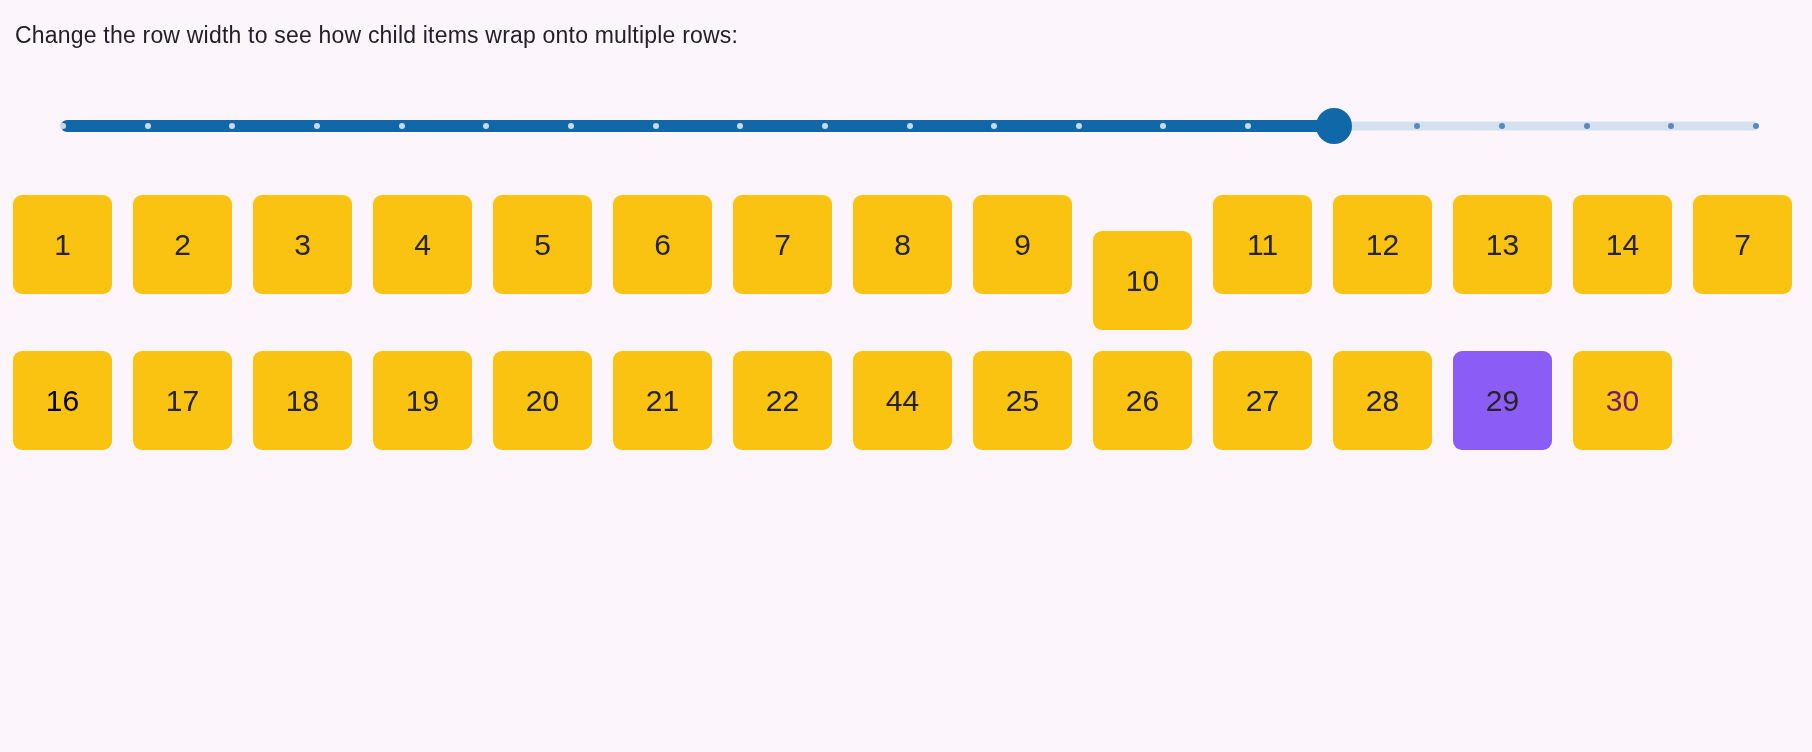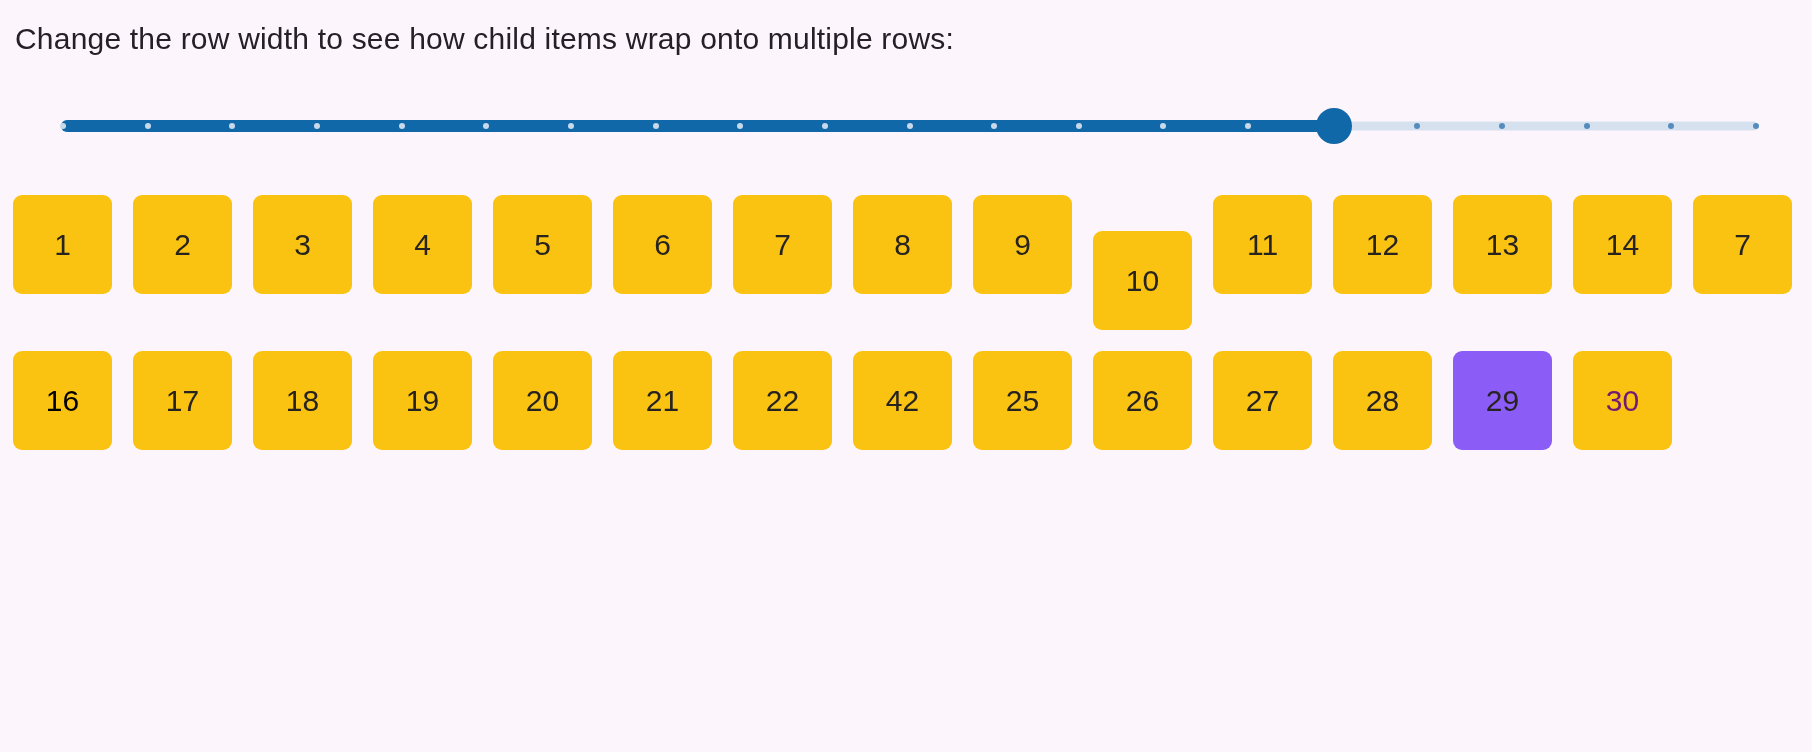--- a/index.html
+++ b/index.html
@@ -6,21 +6,21 @@
   html, body {
     width: 1812px; height: 752px;
     overflow: hidden;
     font-family: "Liberation Sans", "DejaVu Sans", sans-serif;
   }
   body { background: #fdf5fc; position: relative; }
 
   .instruction {
     position: absolute;
     left: 15px; top: 22px;
-    font-size: 30px;
+    font-size: 23px;
     color: #252028;
     letter-spacing: 0.2px;
   }
 
   
   .slider {
     position: absolute;
     left: 61px; top: 108px;
     width: 1697px; height: 36px;
     cursor: pointer;
@@ -129,20 +129,20 @@
     <div class="wrap-item" style="background: rgb(250, 194, 17); color: rgb(39, 35, 32);">13</div>
     <div class="wrap-item" style="background: rgb(250, 194, 17); color: rgb(39, 35, 32);">14</div>
     <div class="wrap-item" style="background: rgb(250, 194, 17); color: rgb(39, 35, 32);">7</div>
     <div class="wrap-item" style="background: rgb(250, 194, 17); color: #000000;">16</div>
     <div class="wrap-item" style="background: rgb(250, 194, 17); color: rgb(39, 35, 32);">17</div>
     <div class="wrap-item" style="background: rgb(250, 194, 17); color: rgb(39, 35, 32);">18</div>
     <div class="wrap-item" style="background: rgb(250, 194, 17); color: rgb(39, 35, 32);">19</div>
     <div class="wrap-item" style="background: rgb(250, 194, 17); color: rgb(39, 35, 32);">20</div>
     <div class="wrap-item" style="background: rgb(250, 194, 17); color: rgb(39, 35, 32);">21</div>
     <div class="wrap-item" style="background: rgb(250, 194, 17); color: rgb(39, 35, 32);">22</div>
-    <div class="wrap-item" style="background: rgb(250, 194, 17); color: rgb(39, 35, 32);">42</div>
+    <div class="wrap-item" style="background: rgb(250, 194, 17); color: rgb(39, 35, 32);">44</div>
     <div class="wrap-item" style="background: rgb(250, 194, 17); color: rgb(39, 35, 32);">25</div>
     <div class="wrap-item" style="background: rgb(250, 194, 17); color: rgb(39, 35, 32);">26</div>
     <div class="wrap-item" style="background: rgb(250, 194, 17); color: rgb(39, 35, 32);">27</div>
     <div class="wrap-item" style="background: rgb(250, 194, 17); color: rgb(39, 35, 32);">28</div>
     <div class="wrap-item" style="background: #8b5cf6; color: rgb(39, 35, 32);">29</div>
     <div class="wrap-item" style="background: rgb(250, 194, 17); color: #701a75;">30</div>
   </div>
 
 </body></html>

